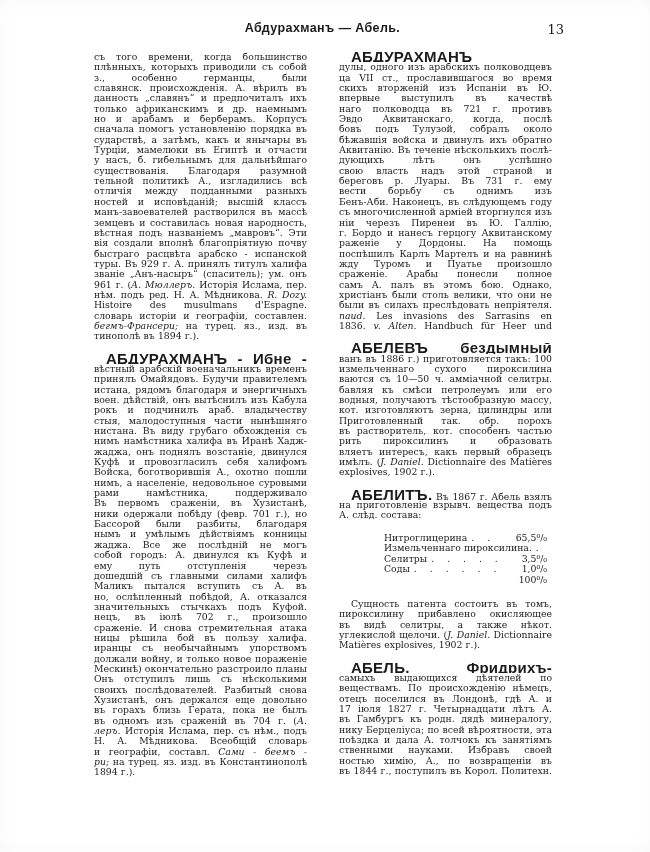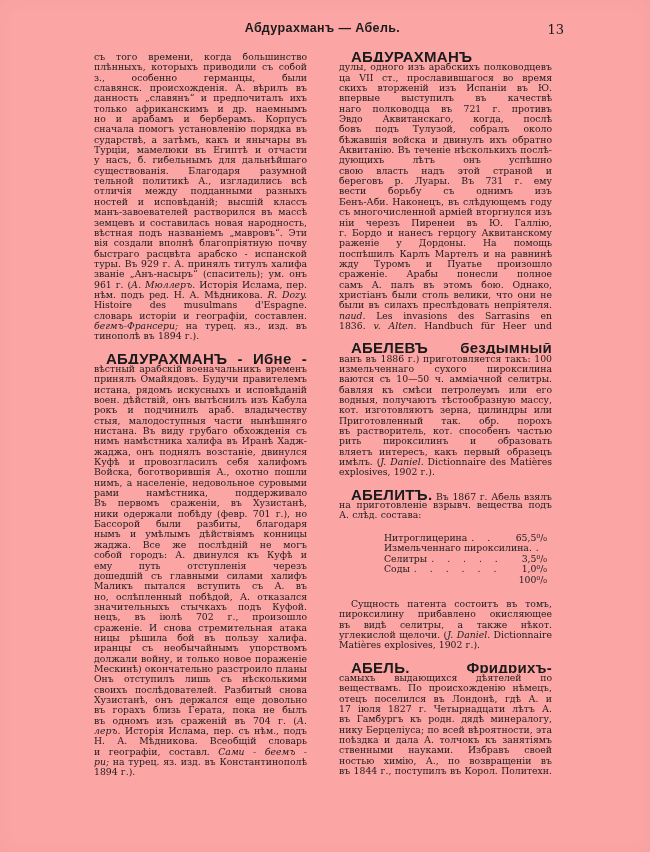--- a/index.html
+++ b/index.html
@@ -1,16 +1,16 @@
 <!DOCTYPE html>
 <html><head>
 <meta charset="utf-8">
 <style>
   html,body{margin:0;padding:0;background:#e8e8e6;}
-  .page{position:relative;width:650px;height:852px;background:#fca5a5;overflow:hidden;
+  .page{position:relative;width:650px;height:852px;background:#ffffff;overflow:hidden;
         font-family:"DejaVu Serif","Liberation Serif",serif;color:#1b1b1b;
         box-shadow:inset 0 0 18px rgba(0,0,0,0.03);}
   .runhead{position:absolute;top:21px;left:82px;width:481px;text-align:center;
            font-family:"Liberation Sans","DejaVu Sans",sans-serif;font-weight:700;
            font-size:12.5px;letter-spacing:0.4px;}
   .pagenum{position:absolute;top:22px;left:480px;width:84px;text-align:right;
            font-size:13px;}
   .col{position:absolute;top:40px;width:237px;font-size:9.3px;line-height:10.35px;}
   .col-left{left:82px;}
   .col-right{left:327px;}
@@ -66,21 +66,21 @@
         <div class="tline">нѣм. подъ ред. Н. А. Мѣдникова. <i>R. Dozy.</i></div>
         <div class="tline">Histoire des musulmans d'Espagne. Всеобщій</div>
         <div class="tline">словарь исторіи и географіи, составлен. <i>Сами-</i></div>
         <div class="tline"><i>бегмъ-Франсери;</i> на турец. яз., изд. въ Констан-</div>
         <div class="tline endline">тинополѣ въ 1894 г.).</div>
       </div>
       <div class="para gap">
         <div class="tline"><b class="hw">АБДУРАХМАНЪ - Ибне - Мухатедъ,</b> из-</div>
         <div class="tline">вѣстный арабскій военачальникъ временъ ди-</div>
         <div class="tline">принялъ Омайядовъ. Будучи правителемъ Се-</div>
-        <div class="tline">истана, рядомъ искусныхъ и исповѣданій</div>
+        <div class="tline">истана, рядомъ благодаря и энергичныхъ</div>
         <div class="tline">воен. дѣйствій, онъ вытѣснилъ изъ Кабула ту-</div>
         <div class="tline">рокъ и подчинилъ араб. владычеству гори-</div>
         <div class="tline">стыя, малодоступныя части нынѣшняго Афга-</div>
         <div class="tline">нистана. Въ виду грубаго обхожденія съ</div>
         <div class="tline">нимъ намѣстника халифа въ Иранѣ Хадж-</div>
         <div class="tline">жаджа, онъ поднялъ возстаніе, двинулся къ</div>
         <div class="tline">Куфѣ и провозгласилъ себя халифомъ (700 г.).</div>
         <div class="tline">Войска, боготворившія А., охотно пошли за</div>
         <div class="tline">нимъ, а населеніе, недовольное суровыми мѣ-</div>
         <div class="tline">рами намѣстника, поддерживало возставшихъ.</div>

